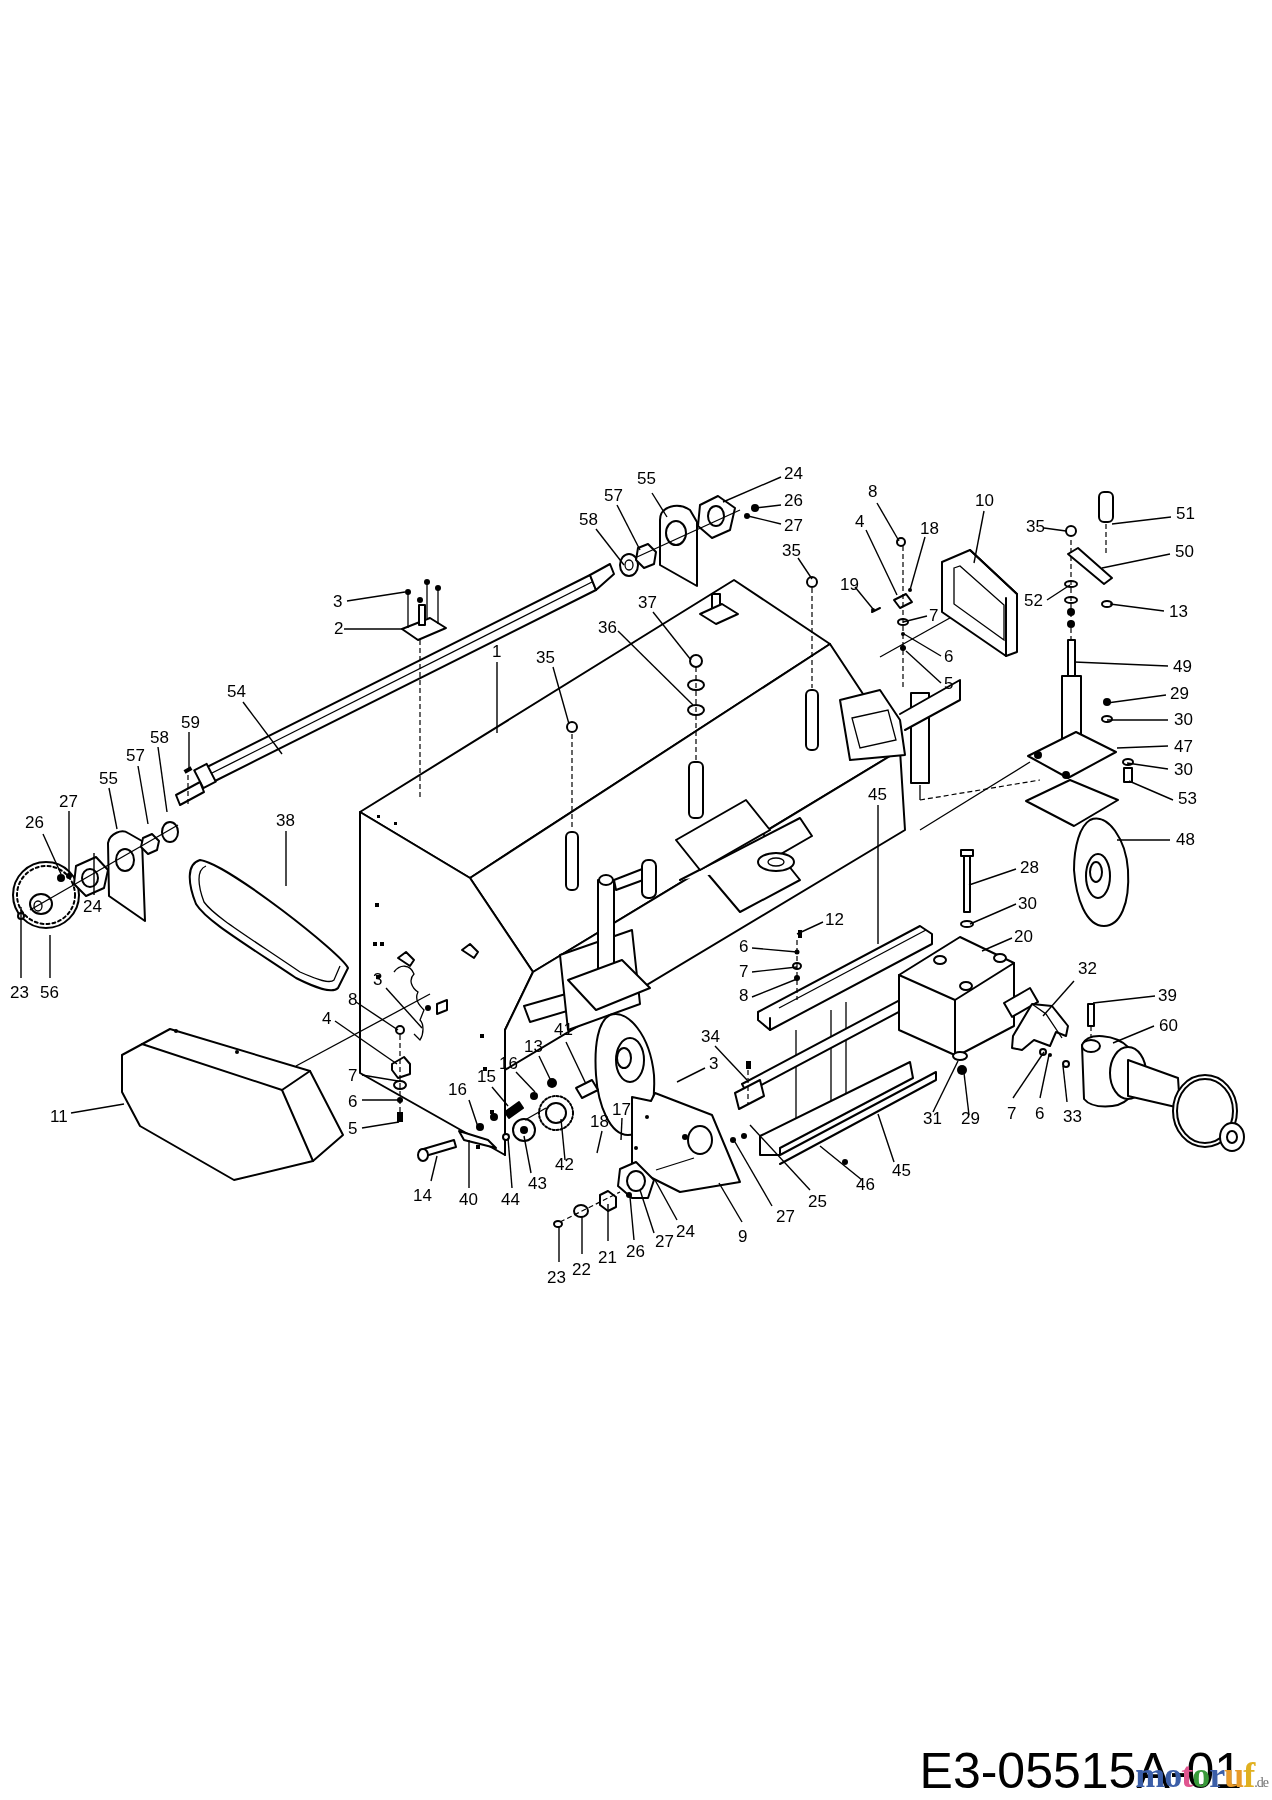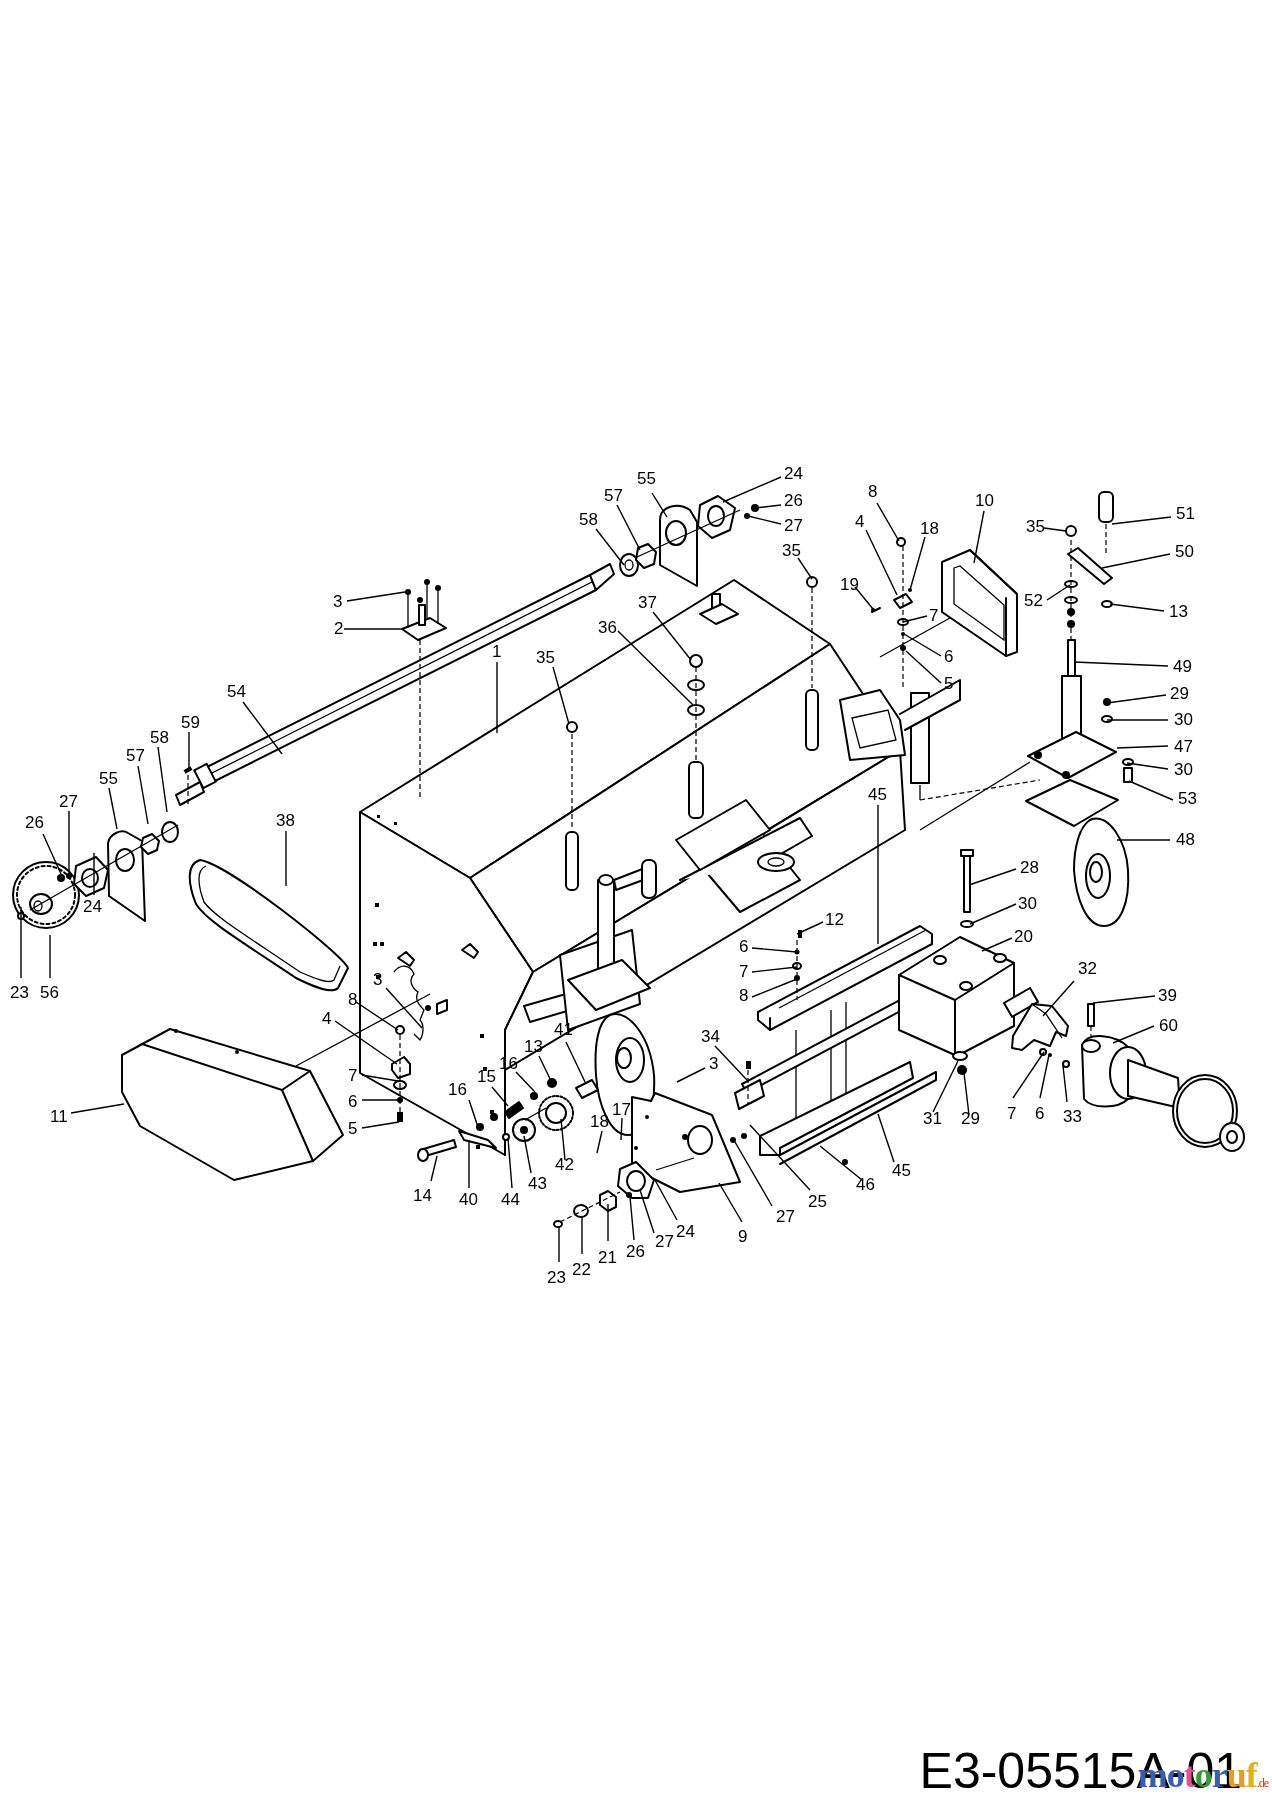--- a/index.html
+++ b/index.html
@@ -10,21 +10,21 @@
   .thin { stroke: #000; stroke-width: 1.3; fill: none; }
   .dash { stroke: #000; stroke-width: 1.2; fill: none; stroke-dasharray: 5 3; }
   .fill-w { fill: #fff; }
   .blk { fill: #000; }
   .leader { stroke: #000; stroke-width: 1.4; fill: none; }
   .callout { font-family: "Liberation Sans", sans-serif; font-size: 17px; fill: #000; }
   #footer-code { position: absolute; right: 30px; bottom: 0px; font-size: 50px;
                  font-family: "Liberation Sans", sans-serif; color: #000; letter-spacing: 0px; }
   #watermark { position: absolute; right: 4px; bottom: 4px; font-family: "Liberation Serif", serif;
                font-size: 36px; font-weight: bold; letter-spacing: -1px; }
-  #watermark .tld { font-size: 12px; color: #c2410c; font-weight: normal; }
+  #watermark .tld { font-size: 14px; color: #737373; font-weight: normal; }
 </style>
 </head>
 <body>
 
 <svg id="diagram" viewBox="0 0 1272 1800" xmlns="http://www.w3.org/2000/svg">
 
   <g>
 
     <path class="ln fill-w" d="M360 812 L734 580 L830 644 L470 878 Z"></path>
 

